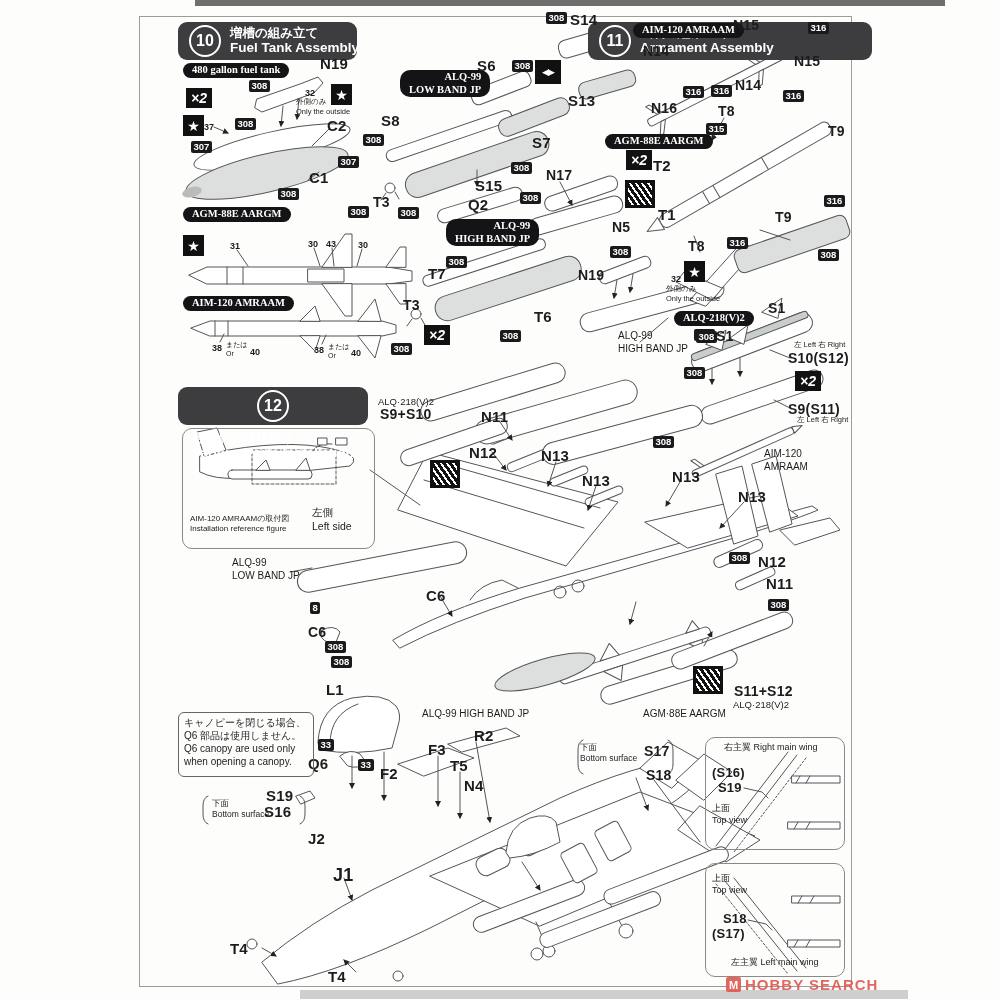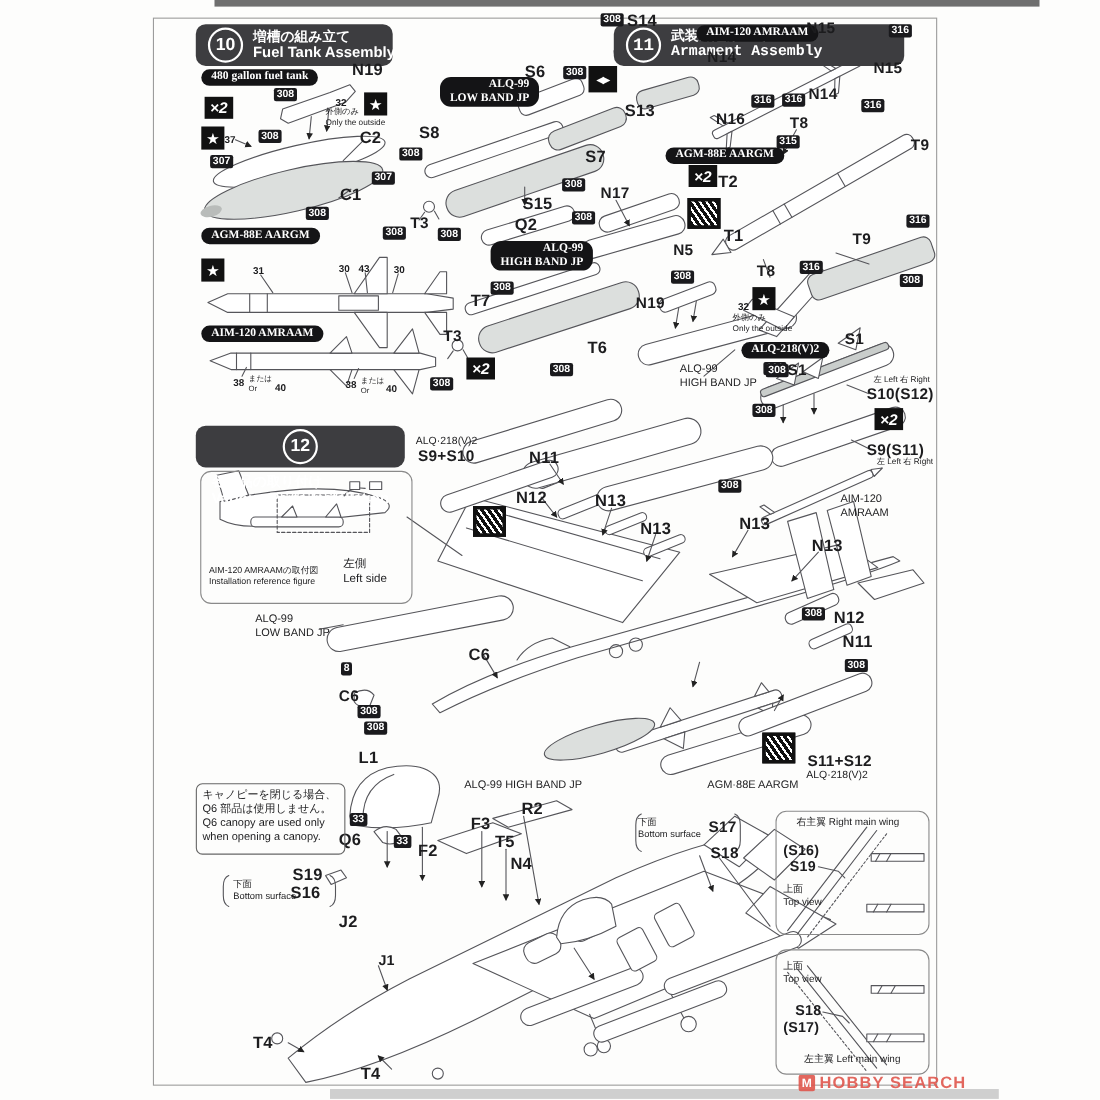--- a/index.html
+++ b/index.html
@@ -283,21 +283,21 @@
     <span class="bicon">M</span>
     <span class="btxt">HOBBY SEARCH</span>
   </div>
 <div class="step-header" style="left: 178px; top: 22px; width: 179px;">
       <span class="step-circ">10</span>
       <span class="step-txt">
         <div class="step-jp">増槽の組み立て</div>
         <div class="step-en">Fuel Tank Assembly</div>
       </span>
     </div>
-    <div class="step-header" style="left: 558px; top: 22px; width: 264px; font-family: Liberation Mono, monospace;">
+    <div class="step-header" style="left: 588px; top: 22px; width: 284px;">
       <span class="step-circ">11</span>
       <span class="step-txt">
         <div class="step-jp">武装の組み立て</div>
         <div class="step-en">Armament Assembly</div>
       </span>
     </div>
     <div class="step-header" style="left: 178px; top: 387px; width: 190px; flex-direction: column;">
       <span class="step-circ">12</span>
       <span class="step-txt">
         <div class="step-jp">各部品の取り付け</div>
@@ -377,21 +377,21 @@
     <div class="part" style="left: 326px; top: 681px; font-size: 15px;">L1</div>
     <div class="part" style="left: 308px; top: 755px; font-size: 15px;">Q6</div>
     <div class="part" style="left: 380px; top: 765px; font-size: 15px;">F2</div>
     <div class="part" style="left: 428px; top: 741px; font-size: 15px;">F3</div>
     <div class="part" style="left: 474px; top: 727px; font-size: 15px;">R2</div>
     <div class="part" style="left: 450px; top: 757px; font-size: 15px;">T5</div>
     <div class="part" style="left: 464px; top: 777px; font-size: 15px;">N4</div>
     <div class="part" style="left: 266px; top: 787px; font-size: 15px;">S19</div>
     <div class="part" style="left: 264px; top: 803px; font-size: 15px;">S16</div>
     <div class="part" style="left: 308px; top: 830px; font-size: 15px;">J2</div>
-    <div class="part" style="left: 344px; top: 865px; font-size: 13px;">J1</div>
+    <div class="part" style="left: 333px; top: 865px; font-size: 18px;">J1</div>
     <div class="part" style="left: 230px; top: 940px; font-size: 15px;">T4</div>
     <div class="part" style="left: 328px; top: 968px; font-size: 15px;">T4</div>
     <div class="part" style="left: 644px; top: 743px; font-size: 14px;">S17</div>
     <div class="part" style="left: 646px; top: 767px; font-size: 14px;">S18</div>
     <div class="part" style="left: 712px; top: 765px; font-size: 13px;">(S16)</div>
     <div class="part" style="left: 718px; top: 780px; font-size: 13px;">S19</div>
     <div class="part" style="left: 723px; top: 911px; font-size: 13px;">S18</div>
     <div class="part" style="left: 712px; top: 926px; font-size: 13px;">(S17)</div>
     <div class="decal" style="left: 249px; top: 80px;">308</div>
     <div class="decal" style="left: 235px; top: 118px;">308</div>

